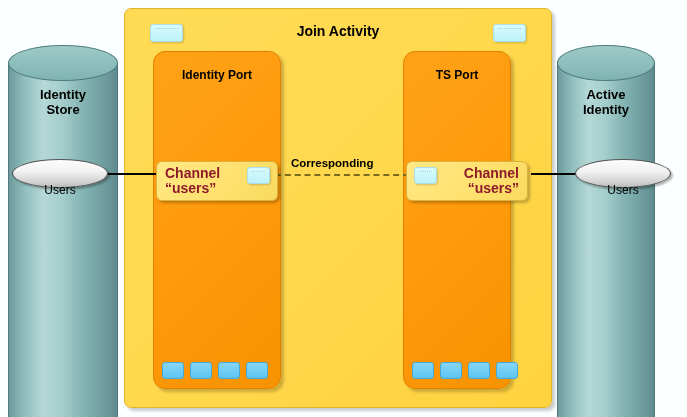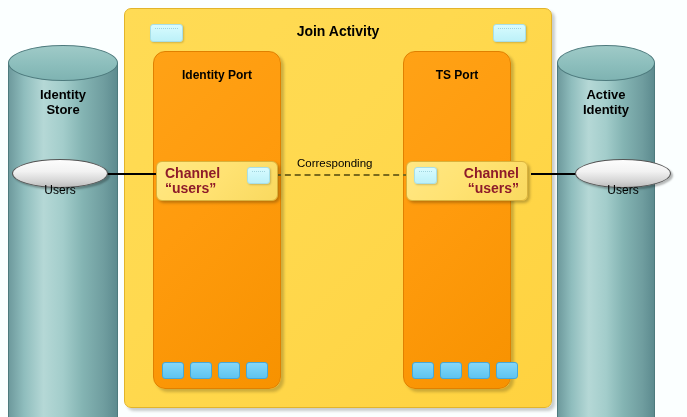--- a/index.html
+++ b/index.html
@@ -268,17 +268,17 @@
 
     <div class="channel-box" style="left:281px; top:152px;">
       <div class="cyan-tab" style="left:7px; top:5px; width:23px; height:17px;"></div>
       <div class="channel-text" style="right:8px; text-align:right;">
         <span class="ln">Channel</span>
         <span class="ln">“users”</span>
       </div>
     </div>
 
     <div class="dashed-link" style="left:150px; top:165px; width:134px;"></div>
-    <div class="corresponding-label" style="left:172px; top:148px;">Corresponding</div>
+    <div class="corresponding-label" style="left:166px; top:148px;font-weight:bold;">Corresponding</div>
 
   </div>
 
 </div>
 
 </body></html>

